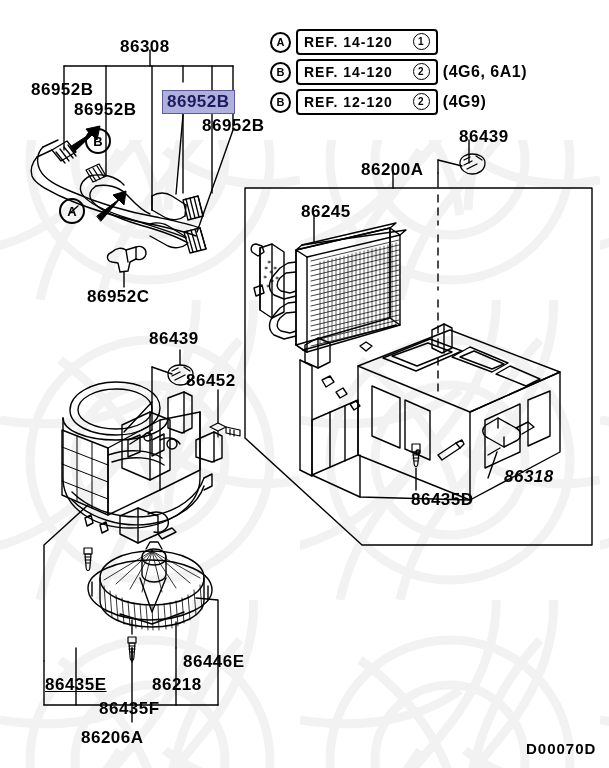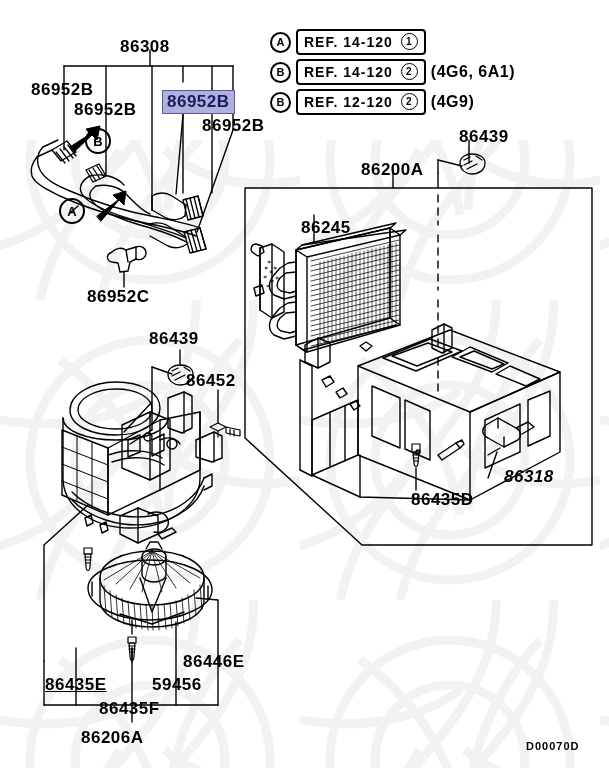--- a/index.html
+++ b/index.html
@@ -29,21 +29,21 @@
   .refcirc{
     width:17px;height:17px;border:2px solid #000;border-radius:50%;
     display:flex;align-items:center;justify-content:center;
     font-size:11px;font-weight:bold;line-height:1;
     font-family:"Liberation Sans",sans-serif;
   }
   .refbox{
     border:2px solid #000;border-radius:4px;
     padding:2px 6px 3px 6px;
     font-size:14px;font-weight:bold;letter-spacing:1px;
-    display:flex;align-items:center;gap:8px;line-height:1;
+    display:flex;align-items:center;gap:20px;line-height:1;
     white-space:nowrap;
   }
   .refnum{
     width:15px;height:15px;border:1.6px solid #000;border-radius:50%;
     display:inline-flex;align-items:center;justify-content:center;
     font-size:10px;font-weight:bold;line-height:1;
   }
   .refsuffix{font-size:16px;font-weight:bold;letter-spacing:.5px;white-space:nowrap;}
   .hl{
     position:absolute;
@@ -51,21 +51,21 @@
     border:1px solid #5a5a9c;
     color:#1b1b5e;
     font-size:17px;font-weight:bold;letter-spacing:.5px;
     padding:2px 4px 3px 4px;
     line-height:1;
     white-space:nowrap;
   }
   .code{
     position:absolute;
     font-family:"Liberation Sans",sans-serif;
-    font-size:11px;font-weight:bold;letter-spacing:1px;color:#000;padding-left:23px;
+    font-size:15px;font-weight:bold;letter-spacing:1px;color:#000;padding-left:23px;
   }
 </style>
 </head>
 <body>
 
 <div id="sheet">
 
   <svg id="artboard" viewBox="0 0 609 768">
     <defs>
       <pattern id="wmk" width="300" height="300" patternUnits="userSpaceOnUse">
@@ -508,31 +508,31 @@
   </div>
 
   <div class="lbl" style="left:120px;top:38px;">86308</div>
   <div class="lbl" style="left:31px;top:81px;">86952B</div>
   <div class="lbl" style="left:74px;top:101px;">86952B</div>
   <div class="hl" style="left:162px;top:90px;">86952B</div>
   <div class="lbl" style="left:202px;top:117px;">86952B</div>
   <div class="lbl" style="left:87px;top:288px;">86952C</div>
 
   <div class="lbl" style="left:361px;top:161px;">86200A</div>
-  <div class="lbl" style="left:301px;top:219px;">86245</div>
+  <div class="lbl" style="left:301px;top:203px;">86245</div>
   <div class="lbl" style="left:459px;top:128px;">86439</div>
   <div class="lbl" style="left:504px;top:468px;font-style:italic;">86318</div>
   <div class="lbl" style="left:411px;top:491px;">86435D</div>
 
   <div class="lbl" style="left:149px;top:330px;">86439</div>
   <div class="lbl" style="left:186px;top:352px;margin-top:20px;">86452</div>
 
   <div class="lbl" style="left:183px;top:653px;">86446E</div>
   <div class="lbl" style="left:45px;top:676px;text-decoration:underline;">86435E</div>
-  <div class="lbl" style="left:152px;top:676px;">59456</div>
+  <div class="lbl" style="left:152px;top:676px;">86218</div>
   <div class="lbl" style="left:99px;top:700px;">86435F</div>
   <div class="lbl" style="left:81px;top:729px;">86206A</div>
 
   <div style="position:absolute;left:59px;top:198px;width:22px;height:22px;border:2px solid #000;border-radius:50%;display:flex;align-items:center;justify-content:center;font-size:13px;font-weight:bold;">A</div>
   <div style="position:absolute;left:85px;top:128px;width:22px;height:22px;border:2px solid #000;border-radius:50%;display:flex;align-items:center;justify-content:center;font-size:13px;font-weight:bold;">B</div>
 
   <div class="code" style="left:503px;top:740px;">D00070D</div>
 
 </div>
 

